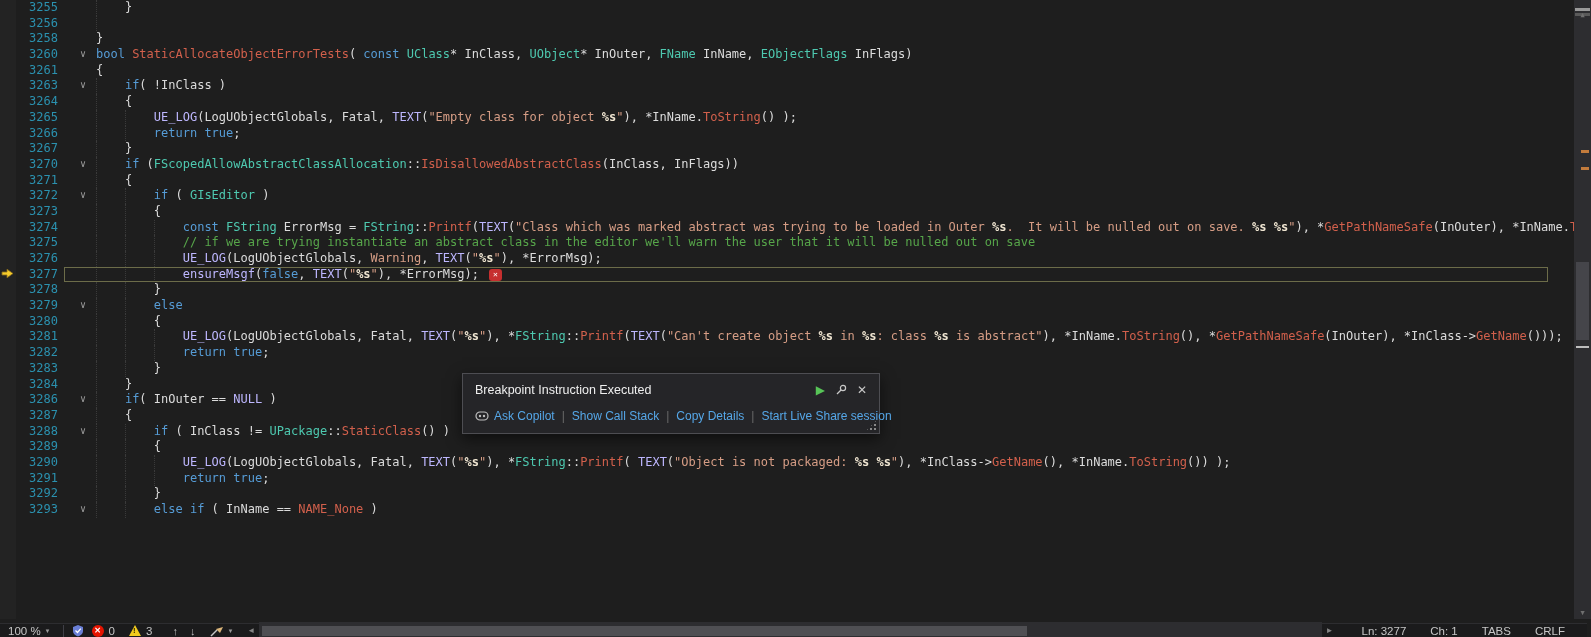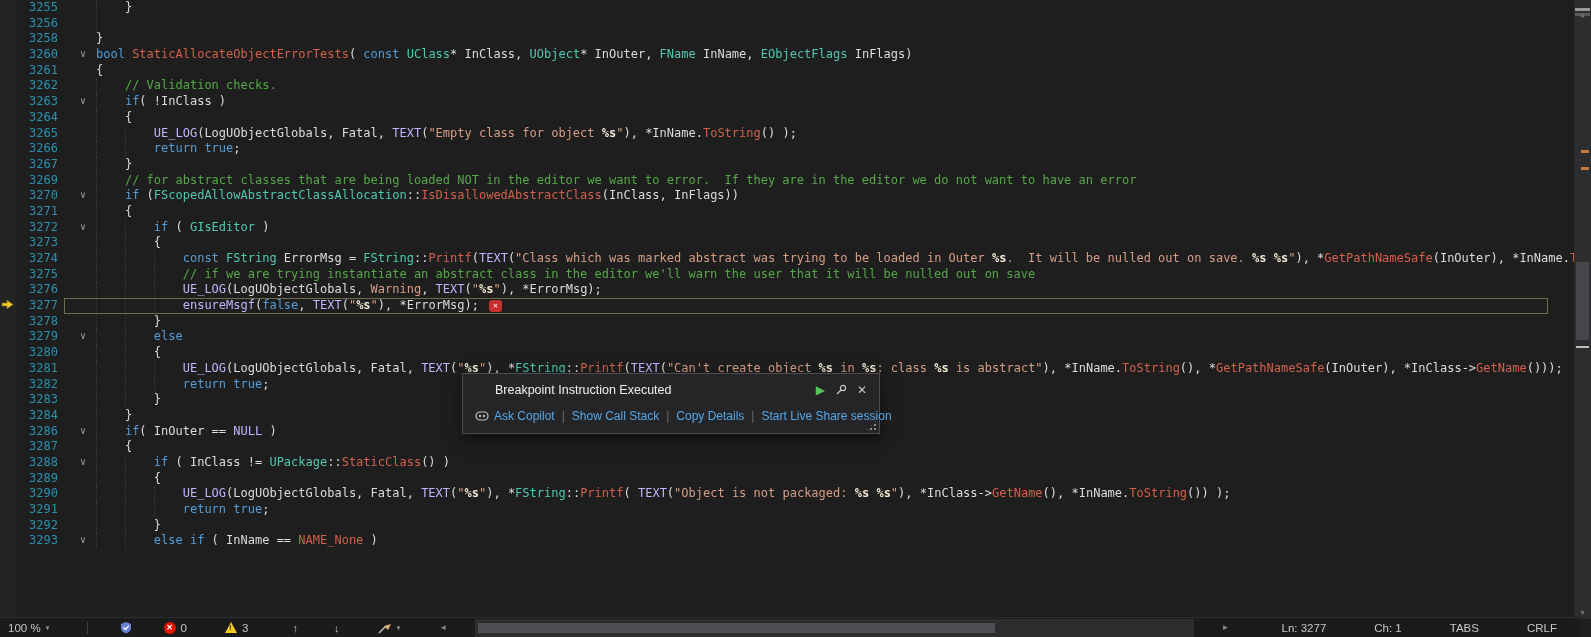--- a/index.html
+++ b/index.html
@@ -26,41 +26,41 @@
   .tk-r { color:var(--fn); }
   .tk-f { color:var(--fmt); font-weight:bold; }
   .cur::after { content:''; position:absolute; left:64px; right:26px; top:0; bottom:0; border:1px solid #6c6c49; pointer-events:none; }
   .err-badge { display:inline-block; width:13px; height:12px; margin-left:10px; background:var(--error);
     color:#fff; border-radius:3px; font-size:8px; line-height:12px; text-align:center; vertical-align:1px; font-weight:bold; }
   
   .popup { position:absolute; left:462px; top:373px; width:418px; background:var(--popupbg);
     border:1px solid var(--popupborder); box-shadow:0 5px 14px rgba(0,0,0,.55); z-index:10;
     font-family:"Liberation Sans", sans-serif; color:#d6d6d6; padding:9px 12px 10px 12px; }
   .popup-head { display:flex; align-items:center; }
-  .popup-title { font-size:12.5px; color:#efefef; flex:1;margin-left:20px; }
+  .popup-title { font-size:12.5px; color:#efefef; flex:1; }
   .popup-btn { margin-left:10px; cursor:pointer; display:inline-flex; align-items:center; }
   .popup-btn.play { color:#57c457; font-size:12px; }
   .popup-btn.close { color:#c8c8c8; font-size:12px; }
   .popup-body { margin-top:11px; font-size:11.8px; line-height:16px; color:#cfcfcf; max-width:396px; }
   .popup-links { margin-top:12px; display:flex; align-items:center; font-size:12px; white-space:nowrap; }
   .popup-links a { color:var(--link); text-decoration:none; cursor:pointer; }
   .popup-links .sep { color:#6a6a6a; margin:0 7px; }
   .copilot-ico { margin-right:5px; display:inline-flex; }
   .resize-grip { position:absolute; right:1px; bottom:1px; width:13px; height:13px;
     background-image:radial-gradient(circle, #8a8a8a 1px, transparent 1.2px);
     background-size:4px 4px; clip-path:polygon(100% 0, 100% 100%, 0 100%); cursor:nwse-resize; }
   
   .vscroll { position:absolute; right:0; top:0; width:17px; height:619px; background:#2d2d30; }
   .split-handle { position:absolute; left:1px; top:1px; }
   .vs-arrow { position:absolute; left:0; width:17px; text-align:center; color:#707070; font-size:7px; }
   .vthumb { position:absolute; left:2px; width:13px; background:#45454a; }
   .mark { position:absolute; height:3px; }
   
-  .statusbar { position:absolute; left:0; right:12px; bottom:0; height:20px; background:#1b1b1c; border-top:1px solid #2d2d30;
-    display:flex; align-items:center; font-family:"Liberation Sans", sans-serif; font-size:11.5px; color:#c6c6c6;gap:24px; }
+  .statusbar { position:absolute; left:0; right:4px; bottom:0; height:14px; background:#1b1b1c; border-top:1px solid #2d2d30;
+    display:flex; align-items:center; font-family:"Liberation Sans", sans-serif; font-size:11.5px; color:#c6c6c6; }
   .zoom { display:flex; align-items:center; padding:0 6px 0 8px; cursor:pointer; }
   .zoom .caret, .cleanup .caret { font-size:6px; color:#9a9a9a; margin-left:4px; }
   .vsep { width:1px; height:12px; background:#3f3f46; margin:0 6px; }
   .health { display:inline-flex; margin:0 8px 0 2px; cursor:pointer; }
   .issue { display:flex; align-items:center; margin-right:14px; cursor:pointer; }
   .err-ico { display:inline-block; width:12px; height:12px; border-radius:50%; background:#e51400; color:#fff;
     font-size:8px; line-height:12px; text-align:center; font-weight:bold; margin-right:5px; }
   .warn-ico { position:relative; width:0; height:0; border-left:6px solid transparent; border-right:6px solid transparent;
     border-bottom:11px solid var(--warning); margin-right:5px; }
   .warn-ico::after { content:'!'; position:absolute; left:-2px; top:1px; font-size:8px; color:#3b2f00; font-weight:bold; }
@@ -77,27 +77,25 @@
 
 <div class="screen">
 
   <div class="editor">
     <div id="code-area">
         <div class="row"><div class="glyph"></div><div class="lnum">3255</div><div class="fold"></div><div class="guide" style="left: 96px;"></div><div class="code"><span class="tk-p">    }</span></div></div>
         <div class="row"><div class="glyph"></div><div class="lnum">3256</div><div class="fold"></div><div class="guide" style="left: 96px;"></div><div class="code"></div></div>
         <div class="row"><div class="glyph"></div><div class="lnum">3258</div><div class="fold"></div><div class="code"><span class="tk-p">}</span></div></div>
         <div class="row"><div class="glyph"></div><div class="lnum">3260</div><div class="fold">∨</div><div class="code"><span class="tk-k">bool</span><span class="tk-p"> </span><span class="tk-r">StaticAllocateObjectErrorTests</span><span class="tk-p">( </span><span class="tk-k">const</span><span class="tk-p"> </span><span class="tk-t">UClass</span><span class="tk-p">* InClass, </span><span class="tk-t">UObject</span><span class="tk-p">* InOuter, </span><span class="tk-t">FName</span><span class="tk-p"> InName, </span><span class="tk-t">EObjectFlags</span><span class="tk-p"> InFlags)</span></div></div>
         <div class="row"><div class="glyph"></div><div class="lnum">3261</div><div class="fold"></div><div class="code"><span class="tk-p">{</span></div></div>
-        <div class="row"><div class="glyph"></div><div class="lnum">3262</div><div class="fold"></div><div class="guide" style="left: 96px;"></div><div class="code"><span class="tk-p">    </span><span class="tk-c">// Validation checks.</span></div></div>
         <div class="row"><div class="glyph"></div><div class="lnum">3263</div><div class="fold">∨</div><div class="guide" style="left: 96px;"></div><div class="code"><span class="tk-p">    </span><span class="tk-k">if</span><span class="tk-p">( !InClass )</span></div></div>
         <div class="row"><div class="glyph"></div><div class="lnum">3264</div><div class="fold"></div><div class="guide" style="left: 96px;"></div><div class="code"><span class="tk-p">    {</span></div></div>
         <div class="row"><div class="glyph"></div><div class="lnum">3265</div><div class="fold"></div><div class="guide" style="left: 96px;"></div><div class="guide" style="left: 124.9px;"></div><div class="code"><span class="tk-p">        </span><span class="tk-m">UE_LOG</span><span class="tk-p">(LogUObjectGlobals, Fatal, </span><span class="tk-m">TEXT</span><span class="tk-p">(</span><span class="tk-s">"Empty class for object </span><span class="tk-f">%s</span><span class="tk-s">"</span><span class="tk-p">), *InName.</span><span class="tk-r">ToString</span><span class="tk-p">() );</span></div></div>
         <div class="row"><div class="glyph"></div><div class="lnum">3266</div><div class="fold"></div><div class="guide" style="left: 96px;"></div><div class="guide" style="left: 124.9px;"></div><div class="code"><span class="tk-p">        </span><span class="tk-k">return</span><span class="tk-p"> </span><span class="tk-k">true</span><span class="tk-p">;</span></div></div>
         <div class="row"><div class="glyph"></div><div class="lnum">3267</div><div class="fold"></div><div class="guide" style="left: 96px;"></div><div class="code"><span class="tk-p">    }</span></div></div>
-        <div class="row"><div class="glyph"></div><div class="lnum">3269</div><div class="fold"></div><div class="guide" style="left: 96px;"></div><div class="code"><span class="tk-p">    </span><span class="tk-c">// for abstract classes that are being loaded NOT in the editor we want to error.  If they are in the editor we do not want to have an error</span></div></div>
         <div class="row"><div class="glyph"></div><div class="lnum">3270</div><div class="fold">∨</div><div class="guide" style="left: 96px;"></div><div class="code"><span class="tk-p">    </span><span class="tk-k">if</span><span class="tk-p"> (</span><span class="tk-t">FScopedAllowAbstractClassAllocation</span><span class="tk-p">::</span><span class="tk-r">IsDisallowedAbstractClass</span><span class="tk-p">(InClass, InFlags))</span></div></div>
         <div class="row"><div class="glyph"></div><div class="lnum">3271</div><div class="fold"></div><div class="guide" style="left: 96px;"></div><div class="code"><span class="tk-p">    {</span></div></div>
         <div class="row"><div class="glyph"></div><div class="lnum">3272</div><div class="fold">∨</div><div class="guide" style="left: 96px;"></div><div class="guide" style="left: 124.9px;"></div><div class="code"><span class="tk-p">        </span><span class="tk-k">if</span><span class="tk-p"> ( </span><span class="tk-t">GIsEditor</span><span class="tk-p"> )</span></div></div>
         <div class="row"><div class="glyph"></div><div class="lnum">3273</div><div class="fold"></div><div class="guide" style="left: 96px;"></div><div class="guide" style="left: 124.9px;"></div><div class="code"><span class="tk-p">        {</span></div></div>
         <div class="row"><div class="glyph"></div><div class="lnum">3274</div><div class="fold"></div><div class="guide" style="left: 96px;"></div><div class="guide" style="left: 124.9px;"></div><div class="guide" style="left: 153.8px;"></div><div class="code"><span class="tk-p">            </span><span class="tk-k">const</span><span class="tk-p"> </span><span class="tk-t">FString</span><span class="tk-p"> ErrorMsg = </span><span class="tk-t">FString</span><span class="tk-p">::</span><span class="tk-r">Printf</span><span class="tk-p">(</span><span class="tk-m">TEXT</span><span class="tk-p">(</span><span class="tk-s">"Class which was marked abstract was trying to be loaded in Outer </span><span class="tk-f">%s</span><span class="tk-s">.  It will be nulled out on save. </span><span class="tk-f">%s</span><span class="tk-s"> </span><span class="tk-f">%s</span><span class="tk-s">"</span><span class="tk-p">), *</span><span class="tk-r">GetPathNameSafe</span><span class="tk-p">(InOuter), *InName.</span><span class="tk-r">ToString</span></div></div>
         <div class="row"><div class="glyph"></div><div class="lnum">3275</div><div class="fold"></div><div class="guide" style="left: 96px;"></div><div class="guide" style="left: 124.9px;"></div><div class="guide" style="left: 153.8px;"></div><div class="code"><span class="tk-p">            </span><span class="tk-c">// if we are trying instantiate an abstract class in the editor we'll warn the user that it will be nulled out on save</span></div></div>
         <div class="row"><div class="glyph"></div><div class="lnum">3276</div><div class="fold"></div><div class="guide" style="left: 96px;"></div><div class="guide" style="left: 124.9px;"></div><div class="guide" style="left: 153.8px;"></div><div class="code"><span class="tk-p">            </span><span class="tk-m">UE_LOG</span><span class="tk-p">(LogUObjectGlobals, </span><span class="tk-s">Warning</span><span class="tk-p">, </span><span class="tk-m">TEXT</span><span class="tk-p">(</span><span class="tk-s">"</span><span class="tk-f">%s</span><span class="tk-s">"</span><span class="tk-p">), *ErrorMsg);</span></div></div>
         <div class="row cur"><div class="glyph"><svg width="13" height="11" viewBox="0 0 13 11">
               <path d="M1 4 h5 V1.2 L12 5.5 6 9.8 V7 H1z" fill="#f5cb2b" stroke="#8a6d1c" stroke-width="0.8"></path>
             </svg></div><div class="lnum">3277</div><div class="fold"></div><div class="guide" style="left: 96px;"></div><div class="guide" style="left: 124.9px;"></div><div class="guide" style="left: 153.8px;"></div><div class="code"><span class="tk-p">            </span><span class="tk-m">ensureMsgf</span><span class="tk-p">(</span><span class="tk-k">false</span><span class="tk-p">, </span><span class="tk-m">TEXT</span><span class="tk-p">(</span><span class="tk-s">"</span><span class="tk-f">%s</span><span class="tk-s">"</span><span class="tk-p">), *ErrorMsg);</span><span class="err-badge">✕</span></div></div>

